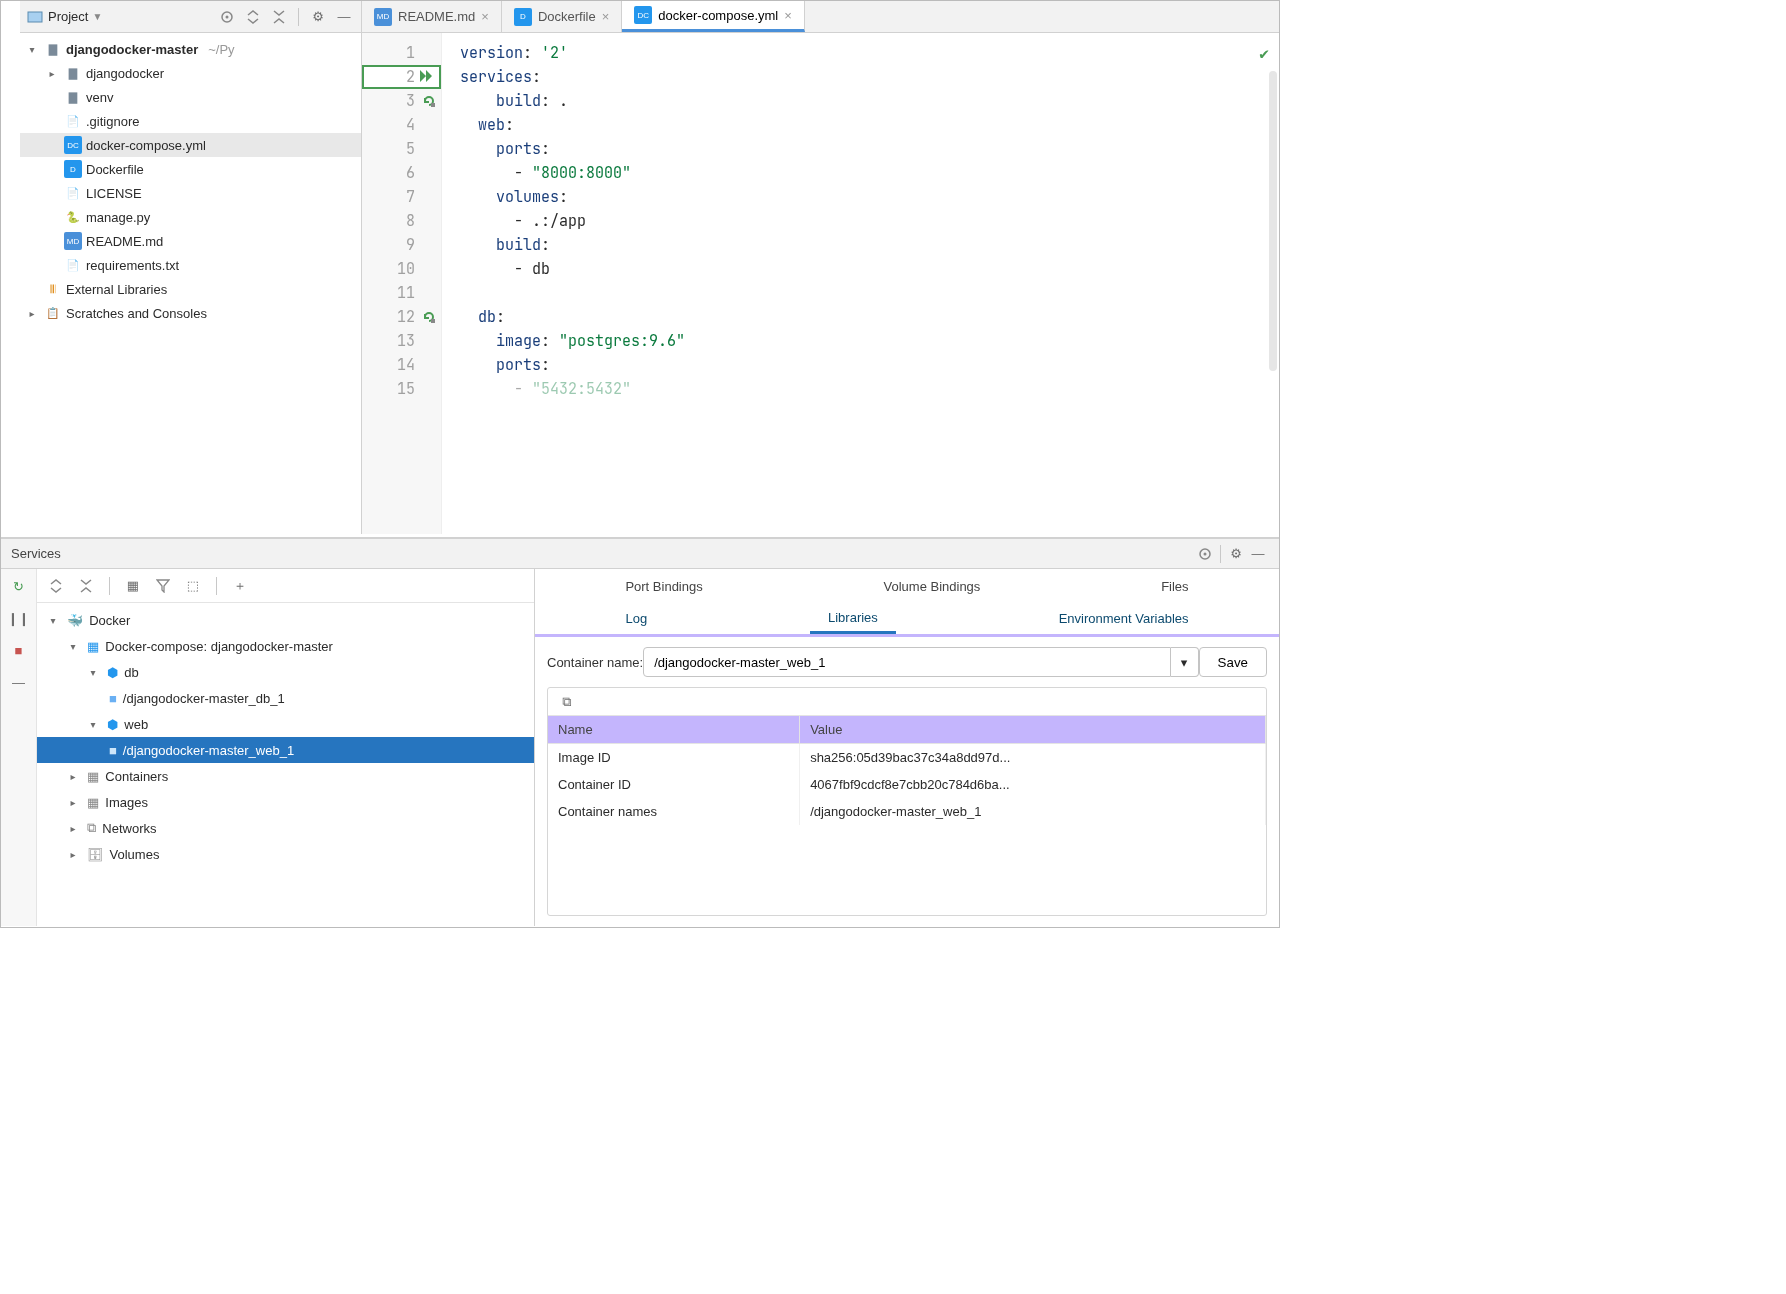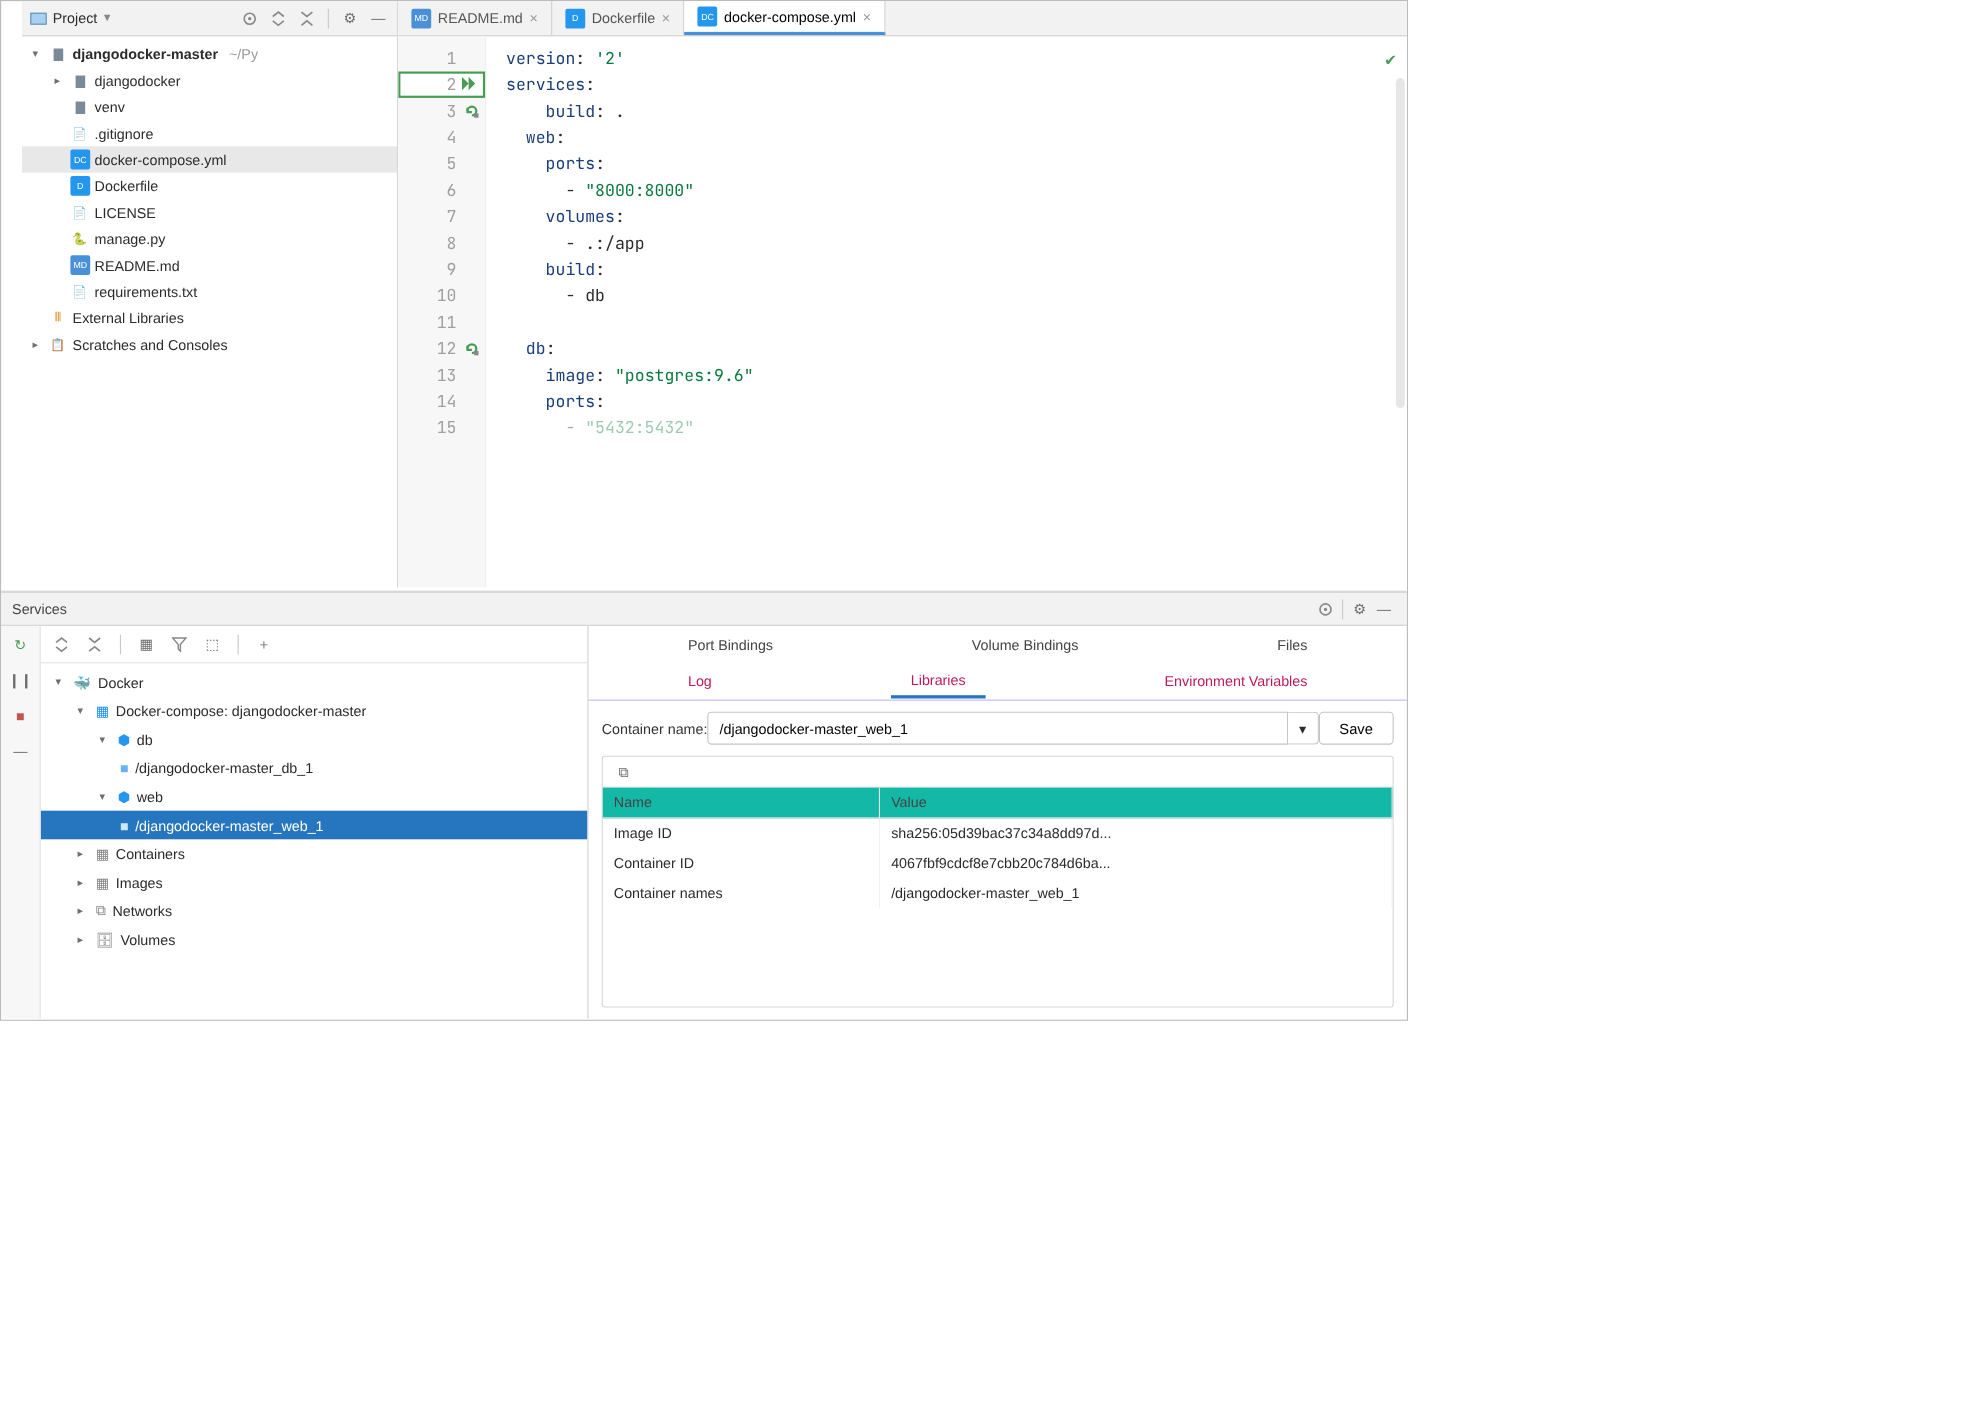--- a/index.html
+++ b/index.html
@@ -48,33 +48,33 @@
 .services-tree-pane { width: 498px; border-right: 1px solid #d1d1d1; display: flex; flex-direction: column; }
 .services-tree-toolbar { height: 34px; border-bottom: 1px solid #e4e4e4; display: flex; align-items: center; padding: 0 8px; gap: 8px; color: #6e6e6e; }
 .services-tree { flex: 1; overflow: auto; padding-top: 4px; }
 .stree-row { display: flex; align-items: center; height: 26px; gap: 6px; padding-left: 8px; white-space: nowrap; }
 .stree-row.selected { background: #2675bf; color: #fff; }
 .stree-ind-1 { padding-left: 28px; }
 .stree-ind-2 { padding-left: 48px; }
 .stree-ind-3 { padding-left: 72px; }
 .services-right { flex: 1; display: flex; flex-direction: column; }
 .svc-tabs-top { height: 34px; display: flex; align-items: center; justify-content: space-around; border-bottom: none; color: #444; }
-.svc-tabs-bot { height: 34px; display: flex; align-items: center; justify-content: space-around; border-bottom: 1px solid #c4b5fd; color: #be185d; text-align: center; }
+.svc-tabs-bot { height: 34px; display: flex; align-items: center; justify-content: space-around; border-bottom: 3px solid #c4b5fd; color: #0c4a6e; text-align: center; }
 .svc-tab { padding: 6px 18px; cursor: pointer; }
 .svc-tab.active { border-bottom: 3px solid #2675bf; }
 .svc-form-row { display: flex; align-items: center; gap: 0; padding: 10px 12px; }
 .svc-form-row label { color: #333; }
 .svc-dropdown { flex: 1; display: flex; }
 .svc-dropdown input { flex: 1; height: 30px; border: 1px solid #c4c4c4; border-radius: 4px 0 0 4px; padding: 0 10px; font-size: 13px; }
 .svc-dropdown .dd-btn { width: 28px; height: 30px; border: 1px solid #c4c4c4; border-left: none; border-radius: 0 4px 4px 0; background: #fff; display: flex; align-items: center; justify-content: center; }
 .svc-save-btn { height: 30px; padding: 0 18px; border: 1px solid #c4c4c4; border-radius: 4px; background: #fff; cursor: pointer; }
 .svc-table-wrap { margin: 0 12px 10px 12px; border: 1px solid #d6d6d6; border-radius: 3px; flex: 1; display: flex; flex-direction: column; }
 .svc-table-toolbar { height: 28px; border-bottom: 1px solid #e4e4e4; display: flex; align-items: center; padding: 0 8px; color: #777; }
 .svc-table { width: 100%; border-collapse: collapse; }
-.svc-table th { text-align: left; font-weight: 400; color: #444; padding: 6px 10px; border-bottom: 1px solid #e4e4e4; border-right: 1px solid #e4e4e4; background: #14b8a6; }
+.svc-table th { text-align: left; font-weight: 400; color: #444; padding: 6px 10px; border-bottom: 1px solid #e4e4e4; border-right: 1px solid #e4e4e4; background: #c4b5fd; }
 .svc-table td { padding: 6px 10px; border-right: 1px solid #f0f0f0; }
 svg { display: block; }
 </style>
 </head>
 <body>
 
 <div class="top-split">
 
   <div class="sidebar">
     <div class="sidebar-toolbar">

